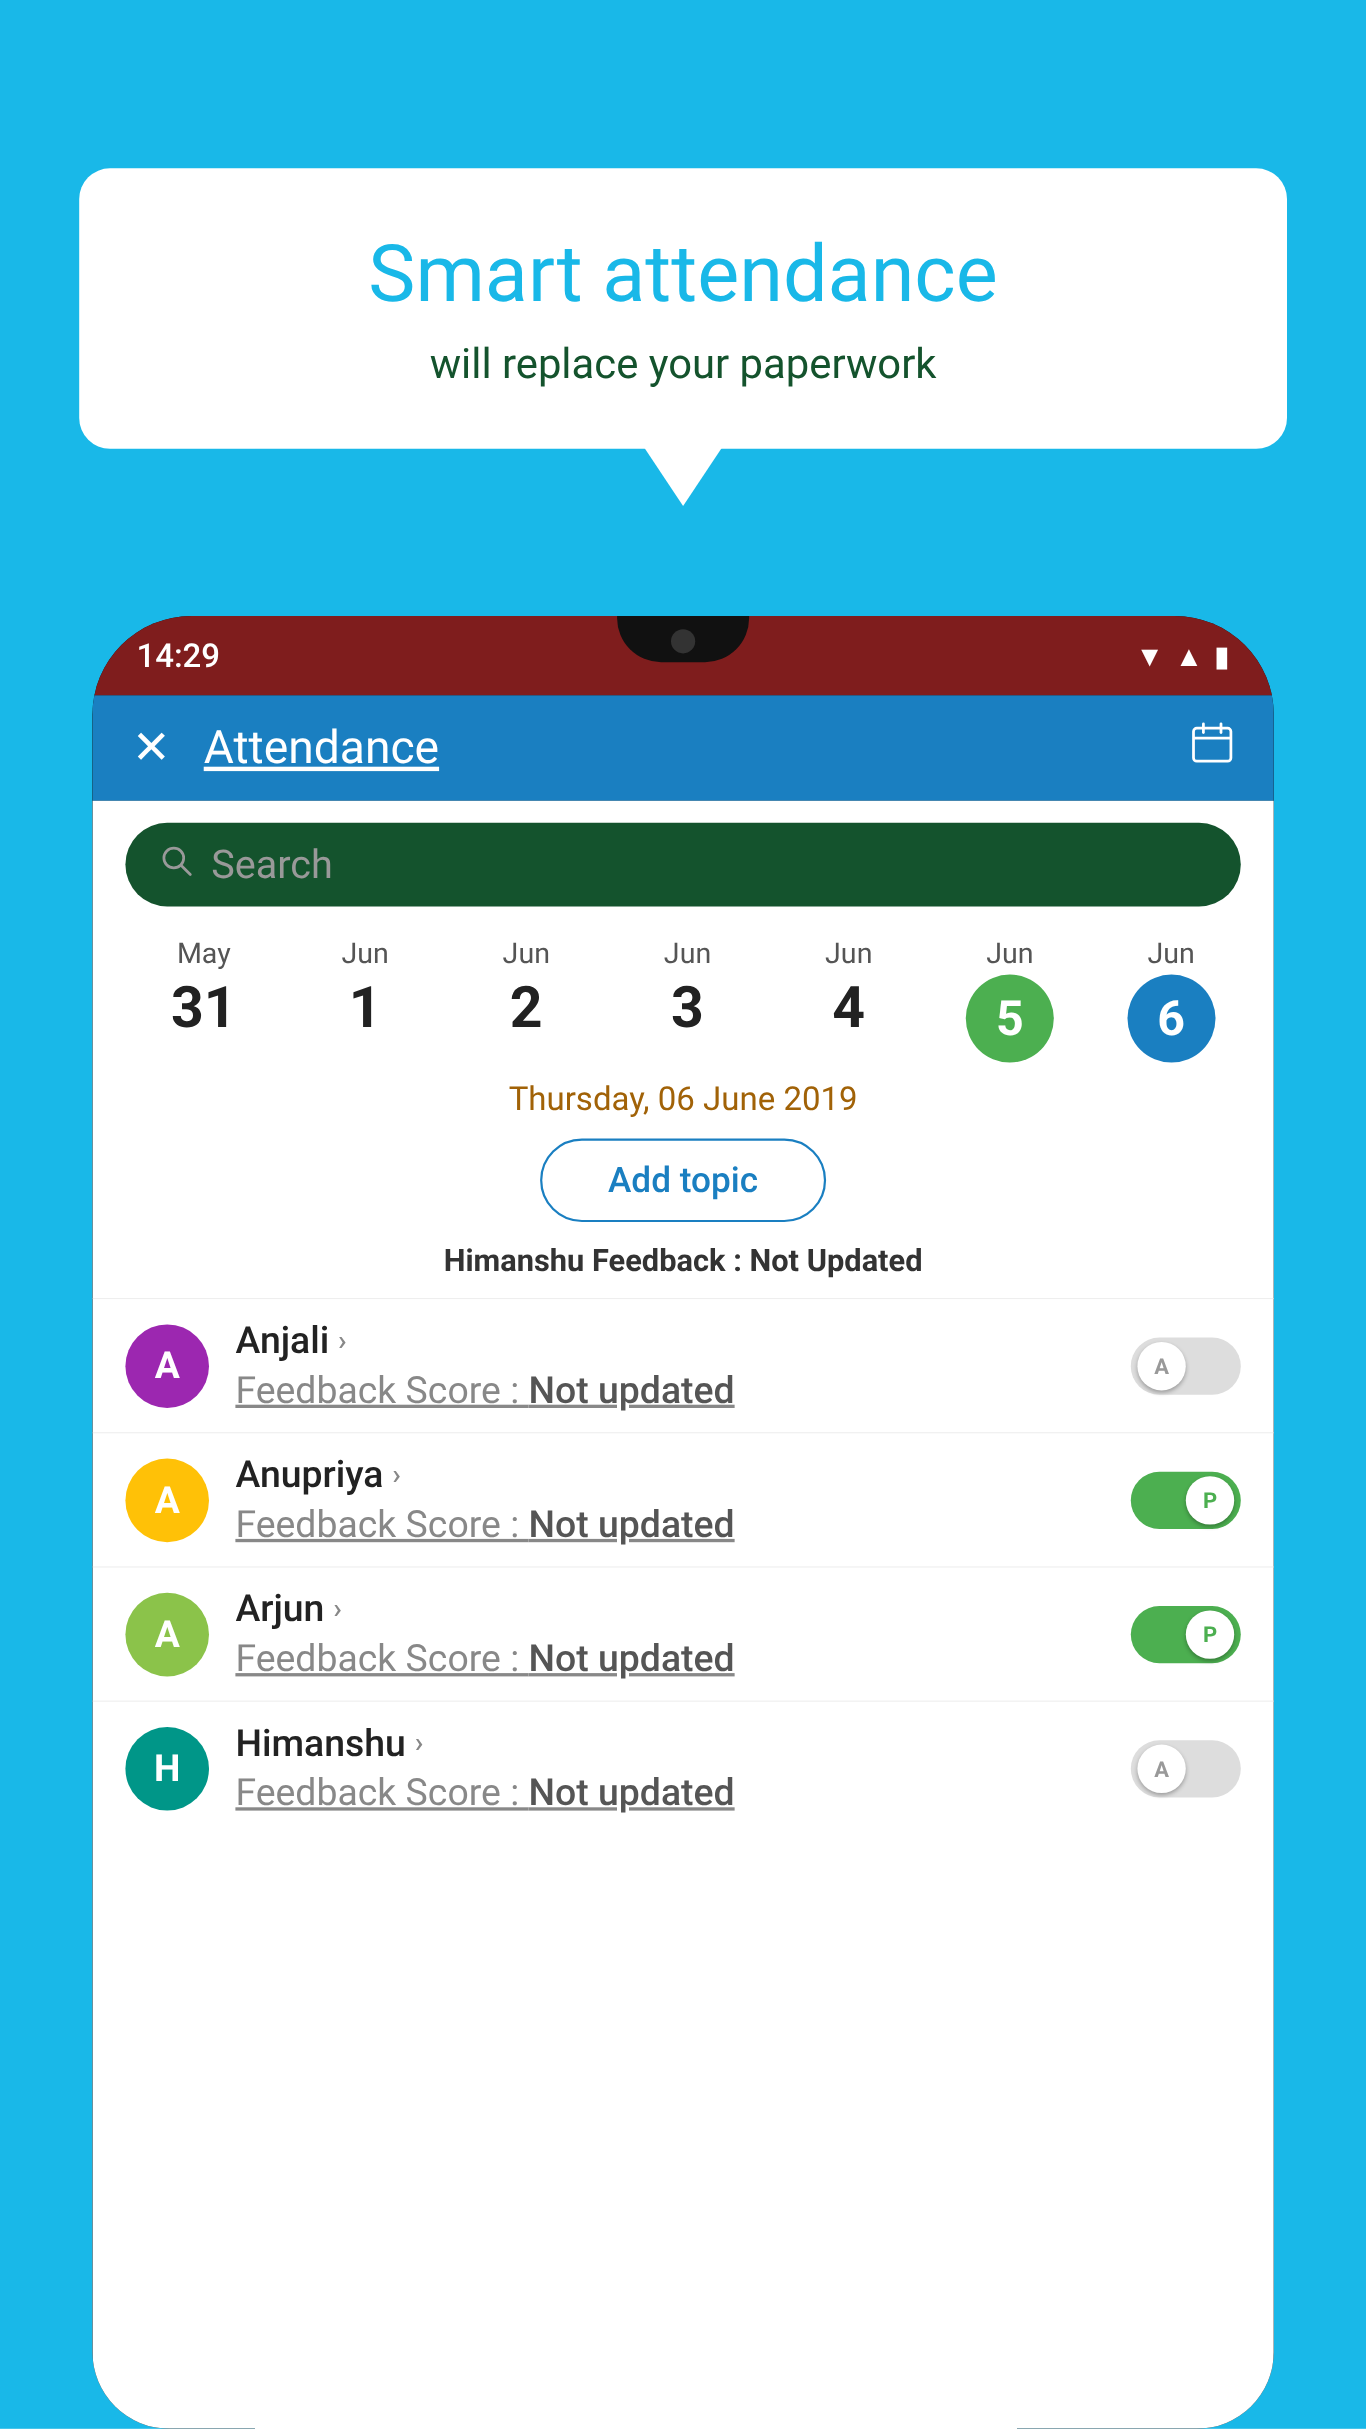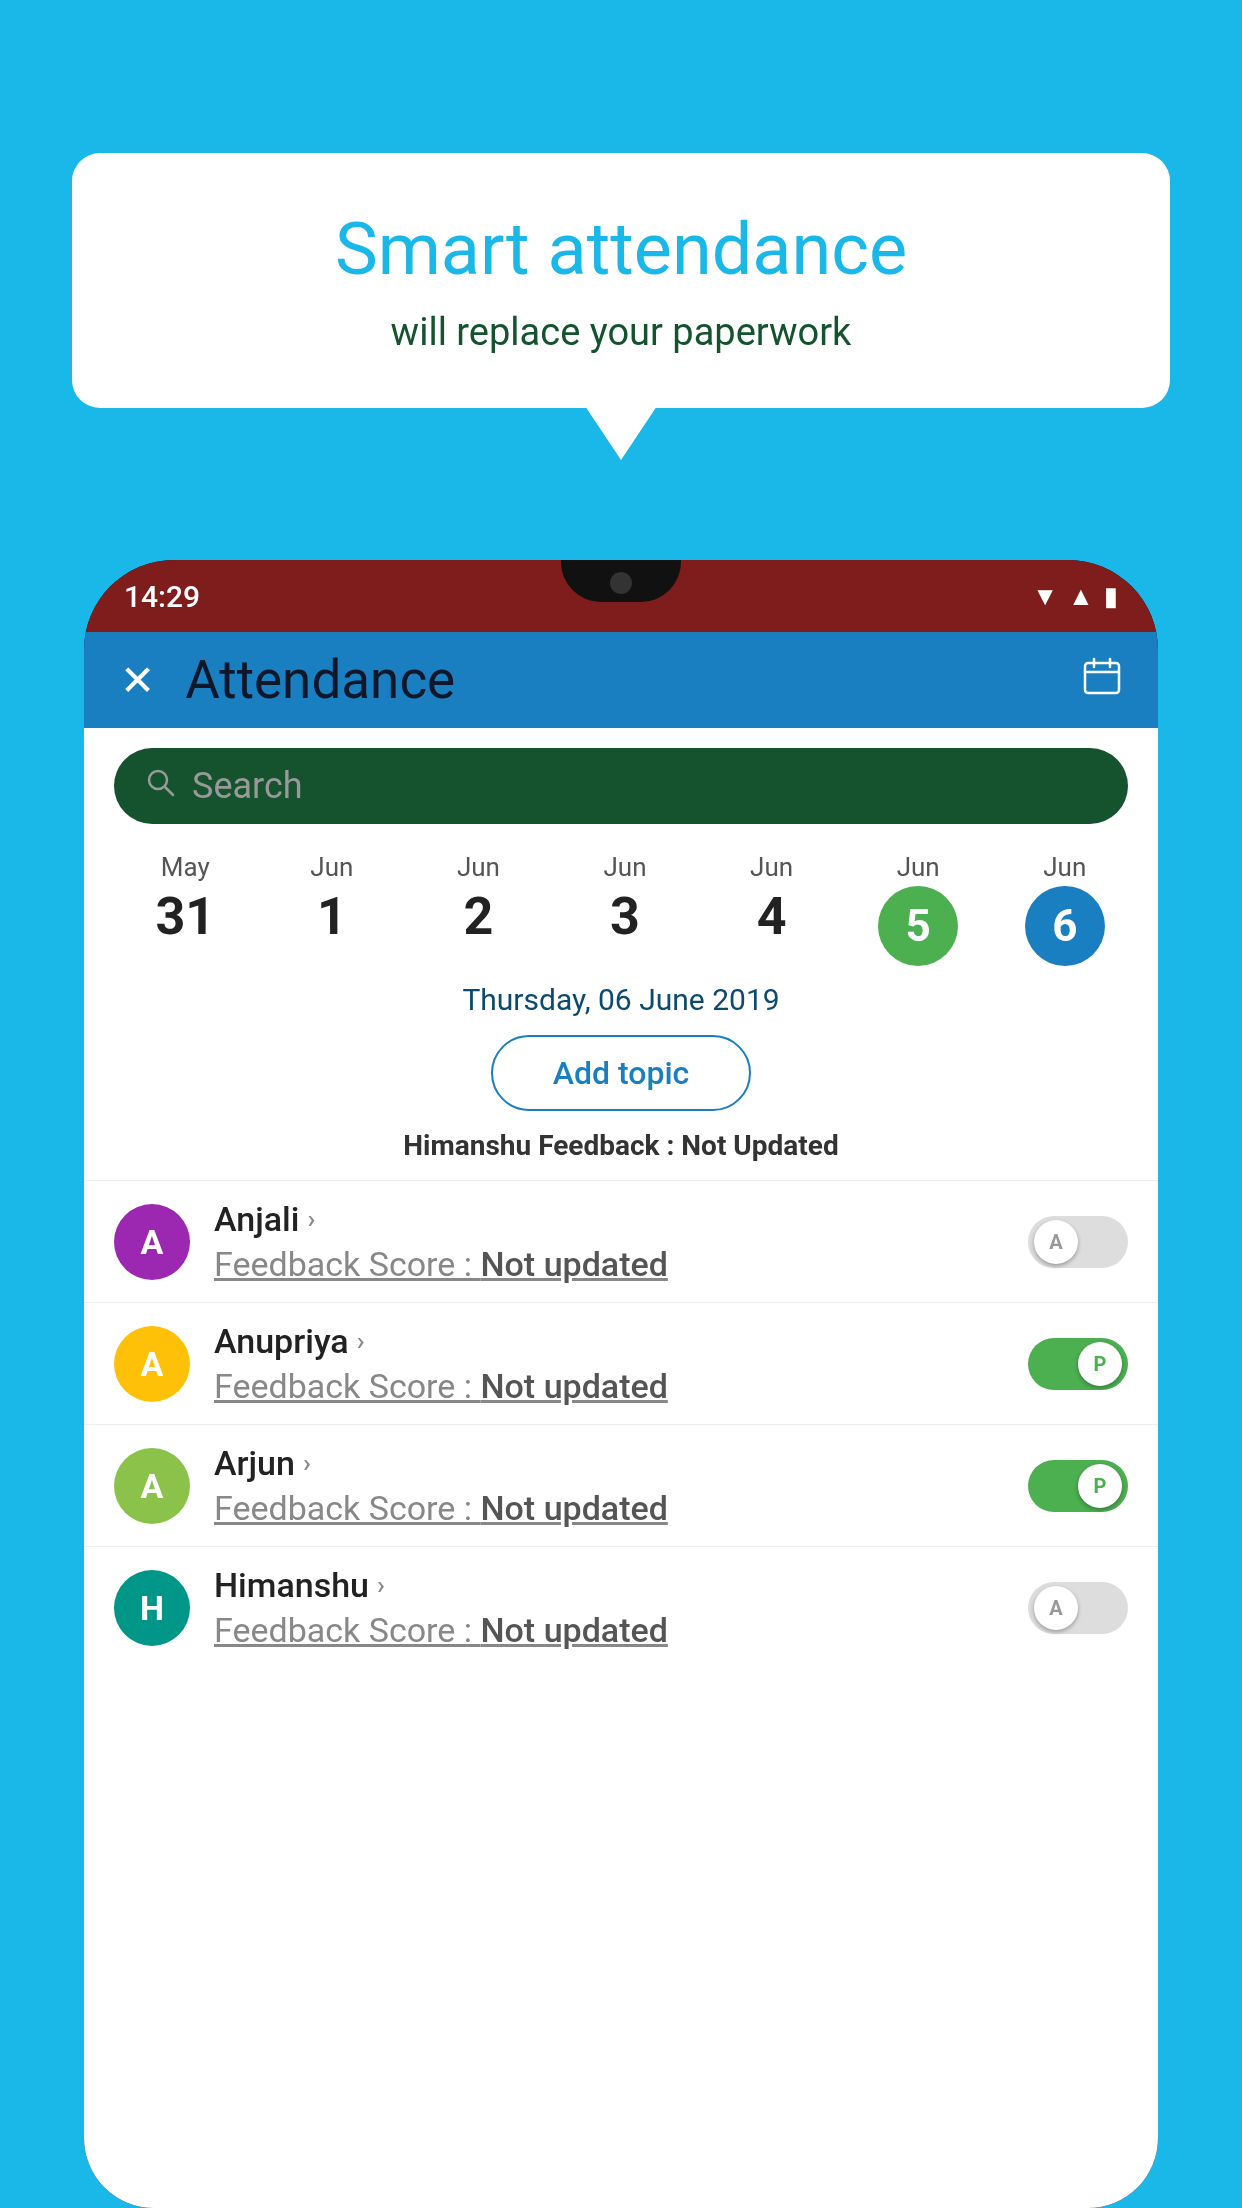--- a/index.html
+++ b/index.html
@@ -117,23 +117,24 @@
       gap: 30px;
     }
     .app-bar-close {
       color: white;
       font-size: 42px;
       cursor: pointer;
       font-weight: 300;
     }
     .app-bar-title {
       flex: 1;
-      color: #0f172a;
-      font-size: 53px;
+      color: #ffffff;
+      font-size: 42px;
       font-weight: 400;
+      text-decoration: underline;
     }
     .app-bar-calendar {
       color: white;
       font-size: 38px;
     }
 
     
     .phone-screen {
       background: white;
       height: calc(100% - 168px);
@@ -204,21 +205,21 @@
       display: flex;
       align-items: center;
       justify-content: center;
       font-size: 44px;
     }
 
     
     .date-label {
       text-align: center;
       font-size: 30px;
-      color: #0c4a6e;
+      color: #a16207;
       margin-top: 16px;
       padding: 0 20px;
       font-weight: 400;
     }
 
     
     .add-topic-btn {
       display: flex;
       align-items: center;
       justify-content: center;

